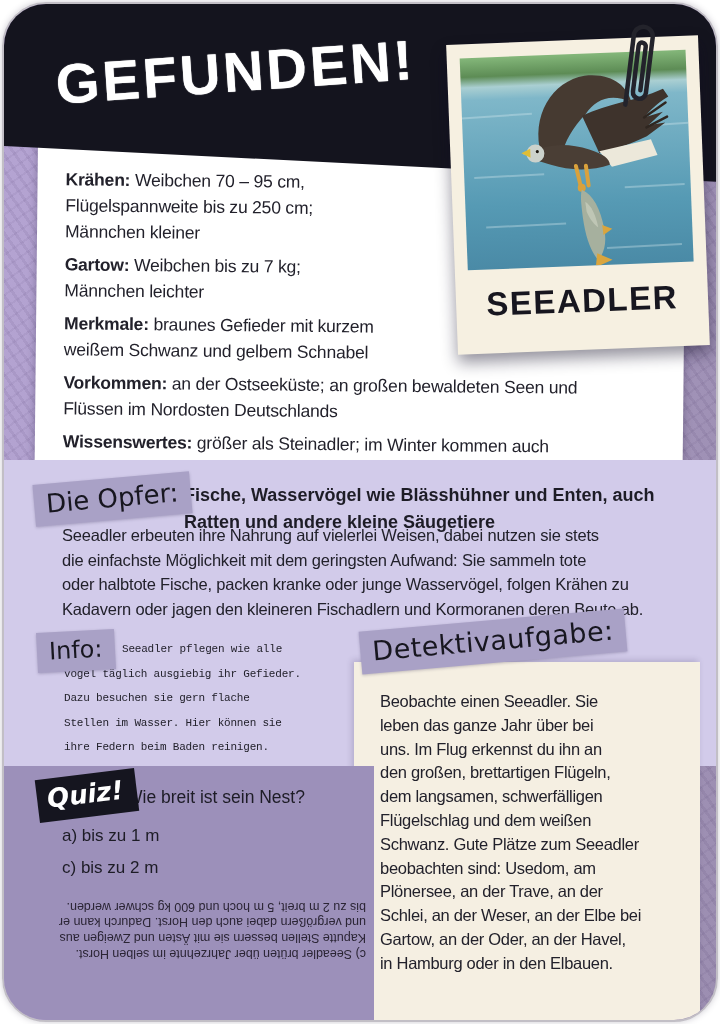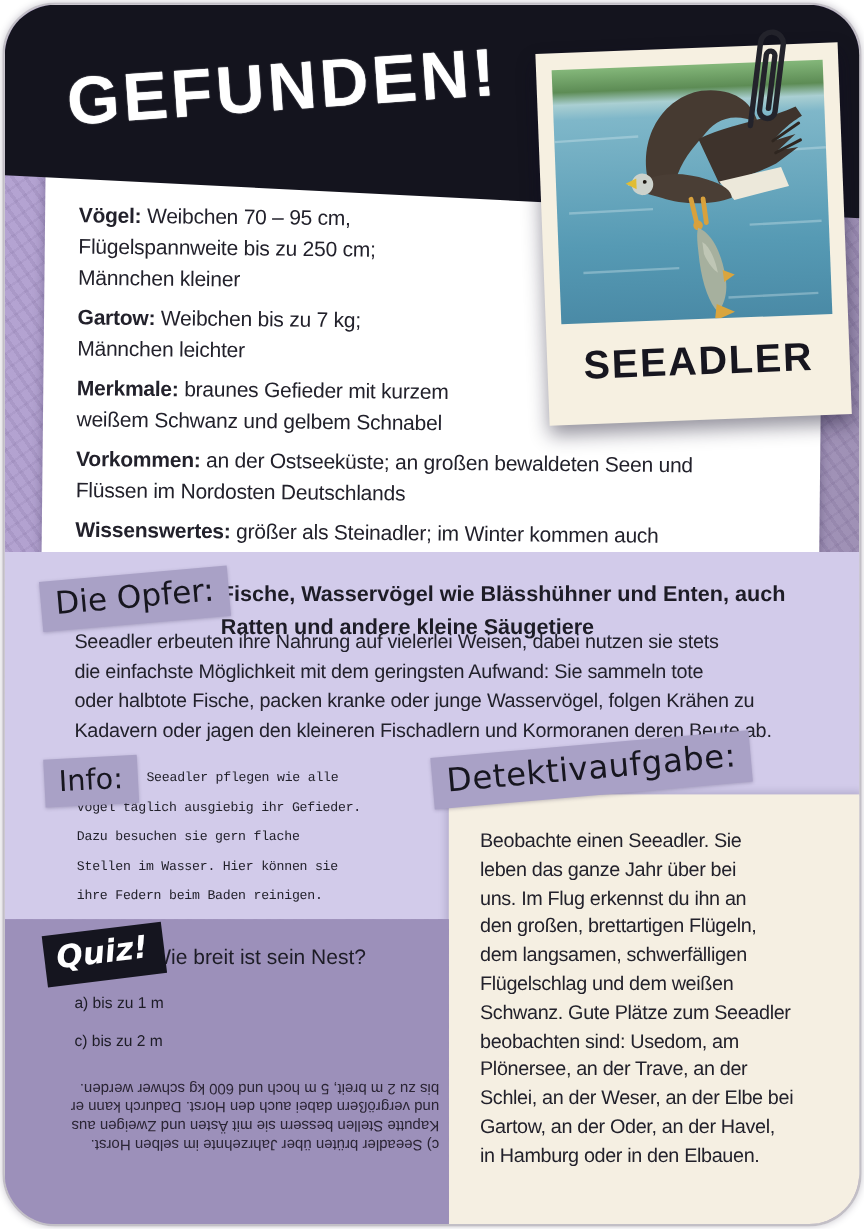--- a/index.html
+++ b/index.html
@@ -54,35 +54,35 @@
   .opfer-chip { left:30px; top:474px; font-size:26px; transform:rotate(-5deg); }
   .opfer-summary { position:absolute; left:180px; top:478px; width:530px; z-index:6; white-space:pre-line; font-weight:700; font-size:18px; line-height:27px; color:#1d1c26; }
   .opfer-body { position:absolute; left:58px; top:519px; width:648px; z-index:6; white-space:pre-line; font-size:16.5px; line-height:24.5px; color:#22212b; letter-spacing:-.2px; }
 
   .info-chip { left:33px; top:627px; font-size:24px; transform:rotate(-3deg); }
   .info-body { position:absolute; left:60px; top:633px; width:320px; z-index:6; white-space:pre-line; font-size:11px; line-height:24.6px; color:#22212b; text-indent:58px; letter-spacing:-.2px;font-family:Liberation Mono, monospace; }
 
   
   .detektiv-chip { left:356px; top:616px; font-size:27px; transform:rotate(-5deg); letter-spacing:.5px; }
   .detektiv-box {
-    position:absolute; left:370px; top:658px; width:346px; height:362px;
+    position:absolute; left:350px; top:658px; width:346px; height:362px;
     background:#f5efe2; z-index:5; box-shadow:-2px -2px 6px rgba(40,30,70,.18);
   }
   .detektiv-body { padding:28px 14px 0 26px; white-space:pre-line; font-size:16.5px; line-height:23.8px; color:#22212b; letter-spacing:-.3px; }
 
   
   .quiz-section { position:absolute; left:0; top:762px; width:370px; height:258px; background:#9c90ba; z-index:5; }
   .quiz-chip {
     position:absolute; left:33px; top:770px; z-index:7;
     background:#15151f; color:#ffffff; font-family:"DejaVu Sans", sans-serif;
     font-style:italic; font-weight:700; font-size:26px; padding:5px 13px 8px 10px;
     transform:rotate(-7deg);
   }
   .quiz-question { position:absolute; left:122px; top:783px; z-index:6; font-size:17.5px; color:#1d1c26; }
-  .quiz-options { position:absolute; left:58px; top:816px; z-index:6; font-size:13px; line-height:32px; color:#1d1c26; }
+  .quiz-options { position:absolute; left:58px; top:816px; z-index:6; font-size:17px; line-height:32px; color:#1d1c26; }
   .quiz-answer {
     position:absolute; left:22px; top:894px; width:340px; z-index:6;
     transform:rotate(180deg);
     white-space:pre-line; font-size:12.5px; line-height:15.8px; color:#2b2535;
   }
 
   
   .polaroid {
     position:absolute; left:448px; top:36px; width:252px; height:310px;
     background:#f6f0e1; z-index:8; padding:14px 13px 0 13px;
@@ -101,21 +101,21 @@
 </style>
 </head>
 <body>
 
 <div class="card">
 
   <div class="header-band"></div>
   <div class="headline">GEFUNDEN!</div>
 
   <div class="fact-sheet">
-    <p class="fact" style="width:390px"><b>Vögel:</b><span> Weibchen 70 – 95 cm,
+    <p class="fact" style="width:390px"><b>Krähen:</b><span> Weibchen 70 – 95 cm,
 Flügelspannweite bis zu 250 cm;
 Männchen kleiner</span></p>
     <p class="fact" style="width:390px"><b>Gartow:</b><span> Weibchen bis zu 7 kg;
 Männchen leichter</span></p>
     <p class="fact" style="width:390px"><b>Merkmale:</b><span> braunes Gefieder mit kurzem
 weißem Schwanz und gelbem Schnabel</span></p>
     <p class="fact" style="width:620px"><b>Vorkommen:</b><span> an der Ostseeküste; an großen bewaldeten Seen und
 Flüssen im Nordosten Deutschlands</span></p>
     <p class="fact" style="width:620px"><b>Wissenswertes:</b><span> größer als Steinadler; im Winter kommen auch
 zahlreiche Seeadler aus dem Norden Europas an unsere Ostseeküste</span></p>

